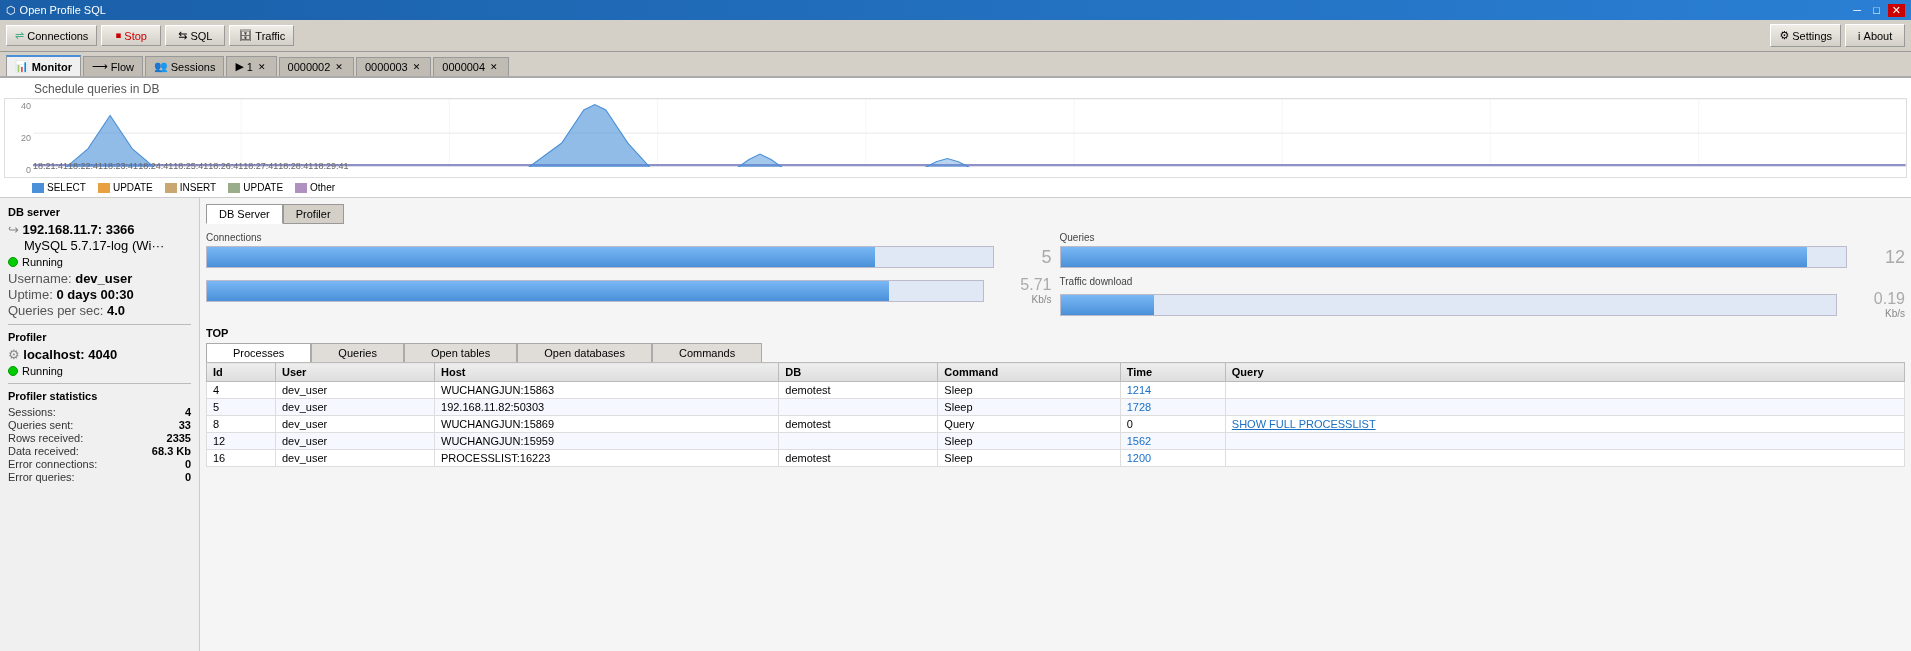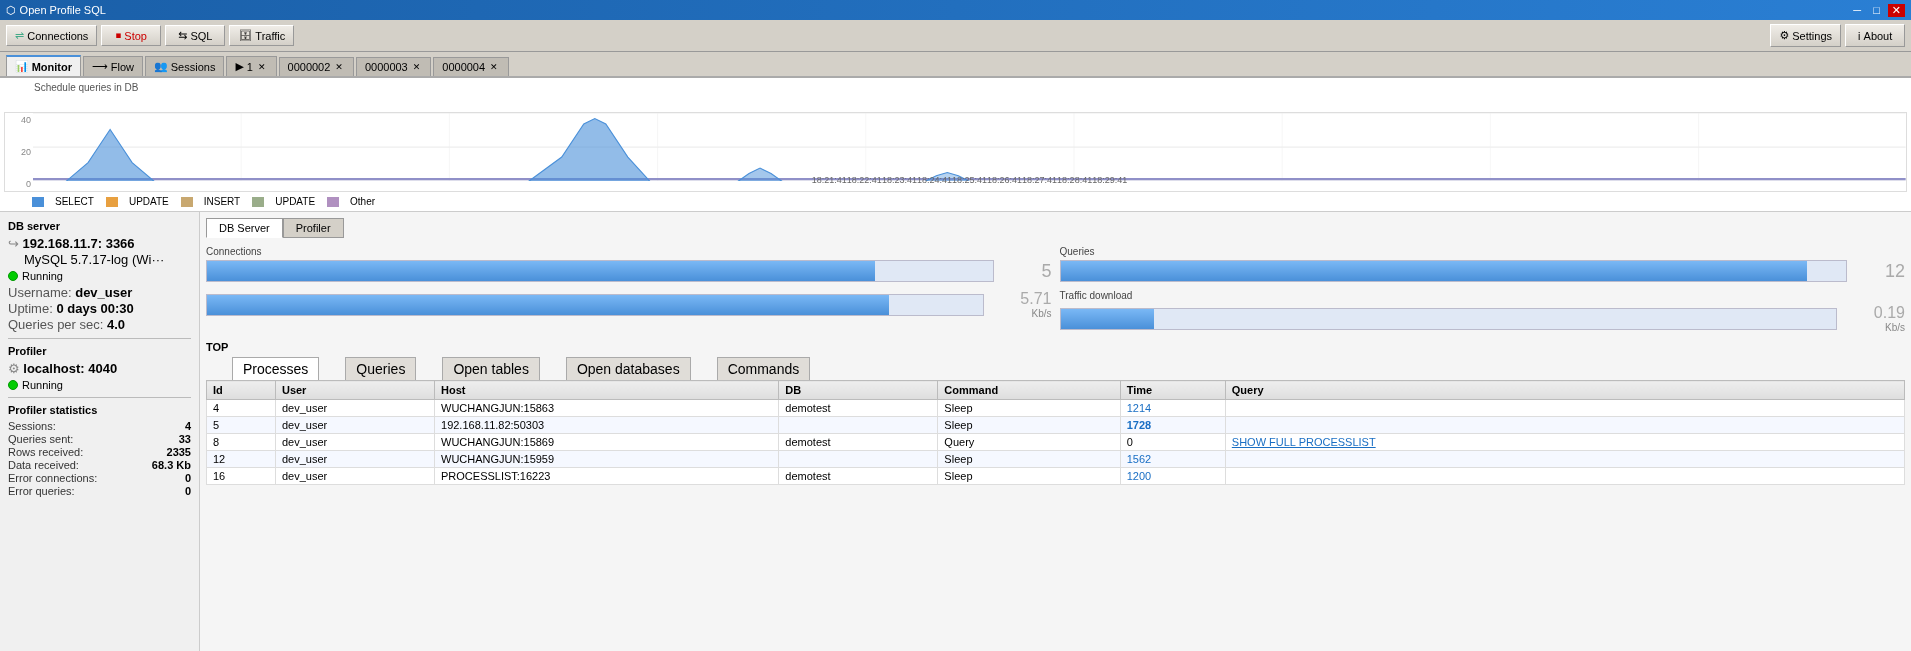--- a/index.html
+++ b/index.html
@@ -84,21 +84,21 @@
     }
 
     
     #chart-area {
       background: white;
       border-bottom: 1px solid #ccc;
       padding: 4px;
       position: relative;
     }
 
-    .chart-title { font-size: 10px; color: #555; margin-bottom: 19px; margin-left: 30px; }
+    .chart-title { font-size: 12px; color: #555; margin-bottom: 2px; margin-left: 30px; }
 
     #chart-container {
       position: relative;
       height: 80px;
       background: white;
       border: 1px solid #ddd;
     }
 
     .chart-yaxis {
       position: absolute;
@@ -123,35 +123,35 @@
       bottom: 20px;
     }
 
     .chart-xaxis {
       position: absolute;
       left: 28px;
       right: 0;
       bottom: 0;
       height: 18px;
       display: flex;
-      justify-content: center;
+      justify-content: flex-start;
       font-size: 9px;
       color: #666;
       padding: 2px 0;
     }
 
     .chart-legend {
       display: flex;
       gap: 12px;
       margin-top: 4px;
       margin-left: 28px;
       font-size: 10px;
     }
 
-    .legend-item { display: flex; align-items: center; gap: 11px; }
+    .legend-item { display: flex; align-items: center; gap: 3px; }
     .legend-box { width: 12px; height: 10px; display: inline-block; }
 
     
     #left-panel {
       width: 200px;
       min-width: 200px;
       background: #f0f0f0;
       border-right: 1px solid #ccc;
       padding: 8px;
       font-size: 11px;
@@ -237,27 +237,26 @@
 
     
     .top-label { font-weight: bold; font-size: 11px; margin-bottom: 4px; }
 
     .process-tabs {
       display: flex;
       gap: 0;
       margin-bottom: 0;
     }
     .process-tab {
-      padding: 3px 10px;
+      padding: 3px 26px;
       background: #e0ddd8;
       border: 1px solid #aaa;
       border-bottom: none;
       cursor: pointer;
-      font-size: 14px;
-      margin-left: 26px;
+      font-size: 11px;
     }
     .process-tab.active {
       background: white;
     }
 
     .process-table {
       width: 100%;
       border-collapse: collapse;
       background: white;
       border: 1px solid #aaa;
@@ -584,21 +583,21 @@
     <td>Sleep</td>
     <td style="color:#1a6fc4; cursor:pointer;">1214</td>
     <td style="color:; cursor:default;"></td>
   </tr>
           <tr>
     <td>5</td>
     <td>dev_user</td>
     <td>192.168.11.82:50303</td>
     <td></td>
     <td>Sleep</td>
-    <td style="color:#1a6fc4; cursor:pointer;font-weight:bold;">1728</td>
+    <td style="color:#1a6fc4; cursor:pointer;">1728</td>
     <td style="color:; cursor:default;"></td>
   </tr>
           <tr>
     <td>8</td>
     <td>dev_user</td>
     <td>WUCHANGJUN:15869</td>
     <td>demotest</td>
     <td>Query</td>
     <td style="color:#000; cursor:default;">0</td>
     <td style="color:#1a6fc4; cursor:pointer;text-decoration:underline;">SHOW FULL PROCESSLIST</td>

